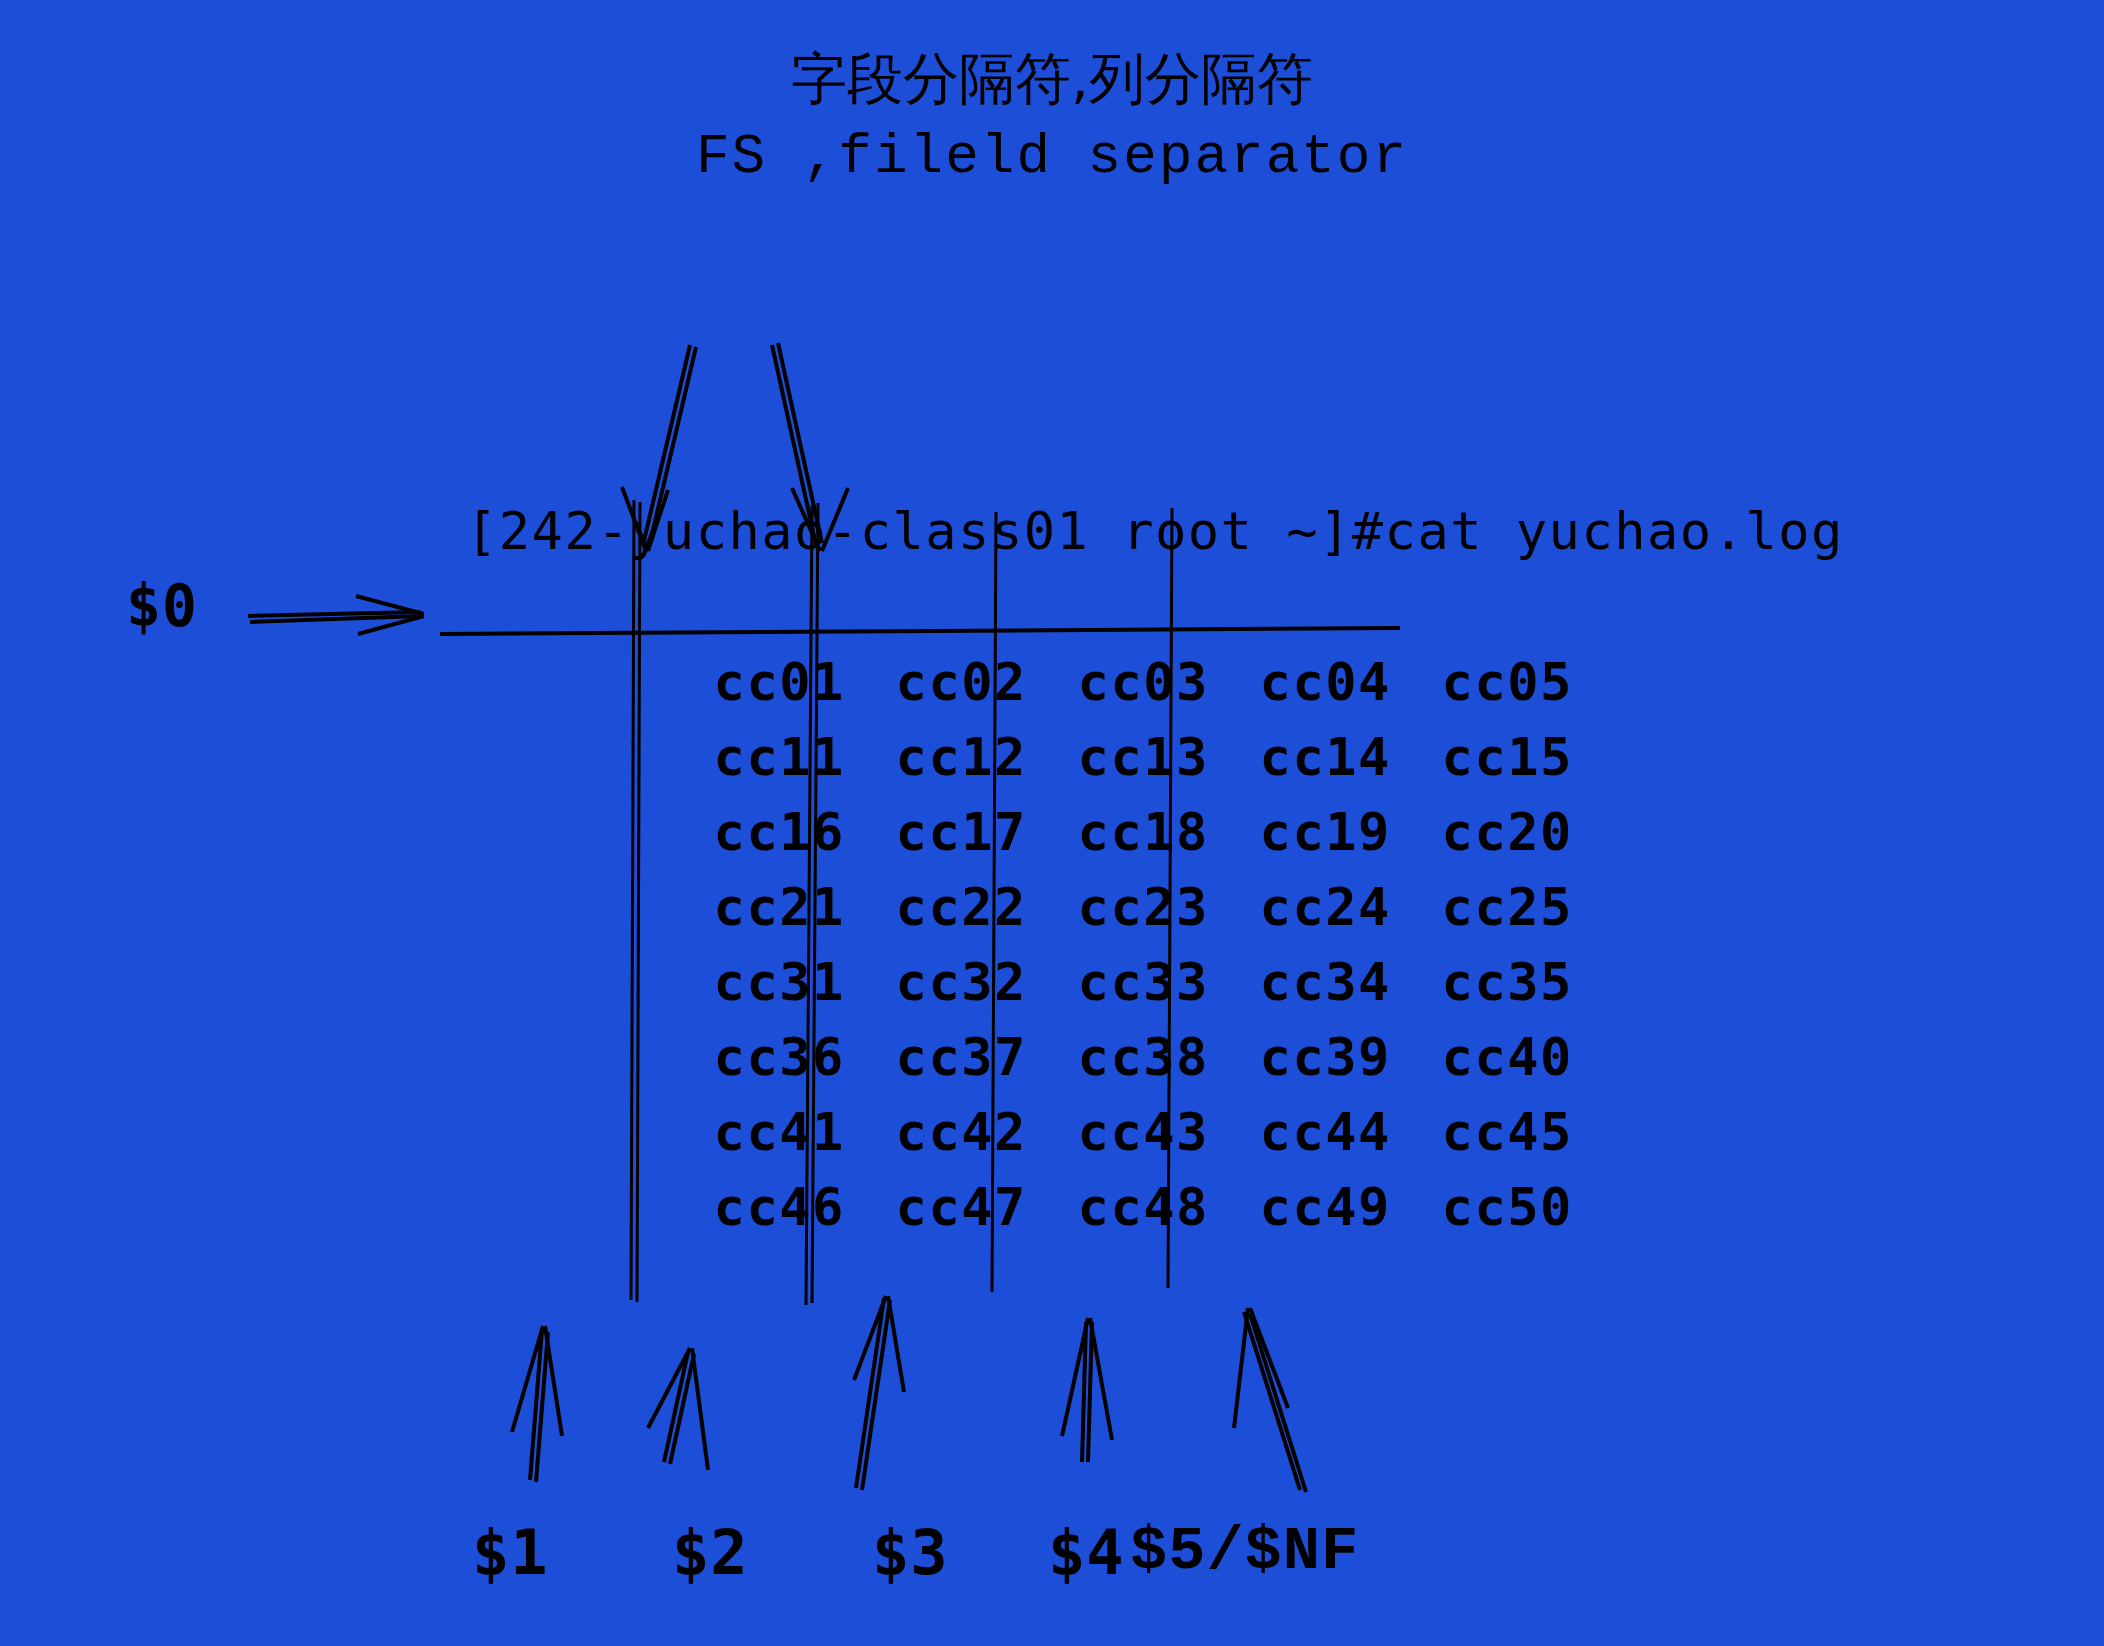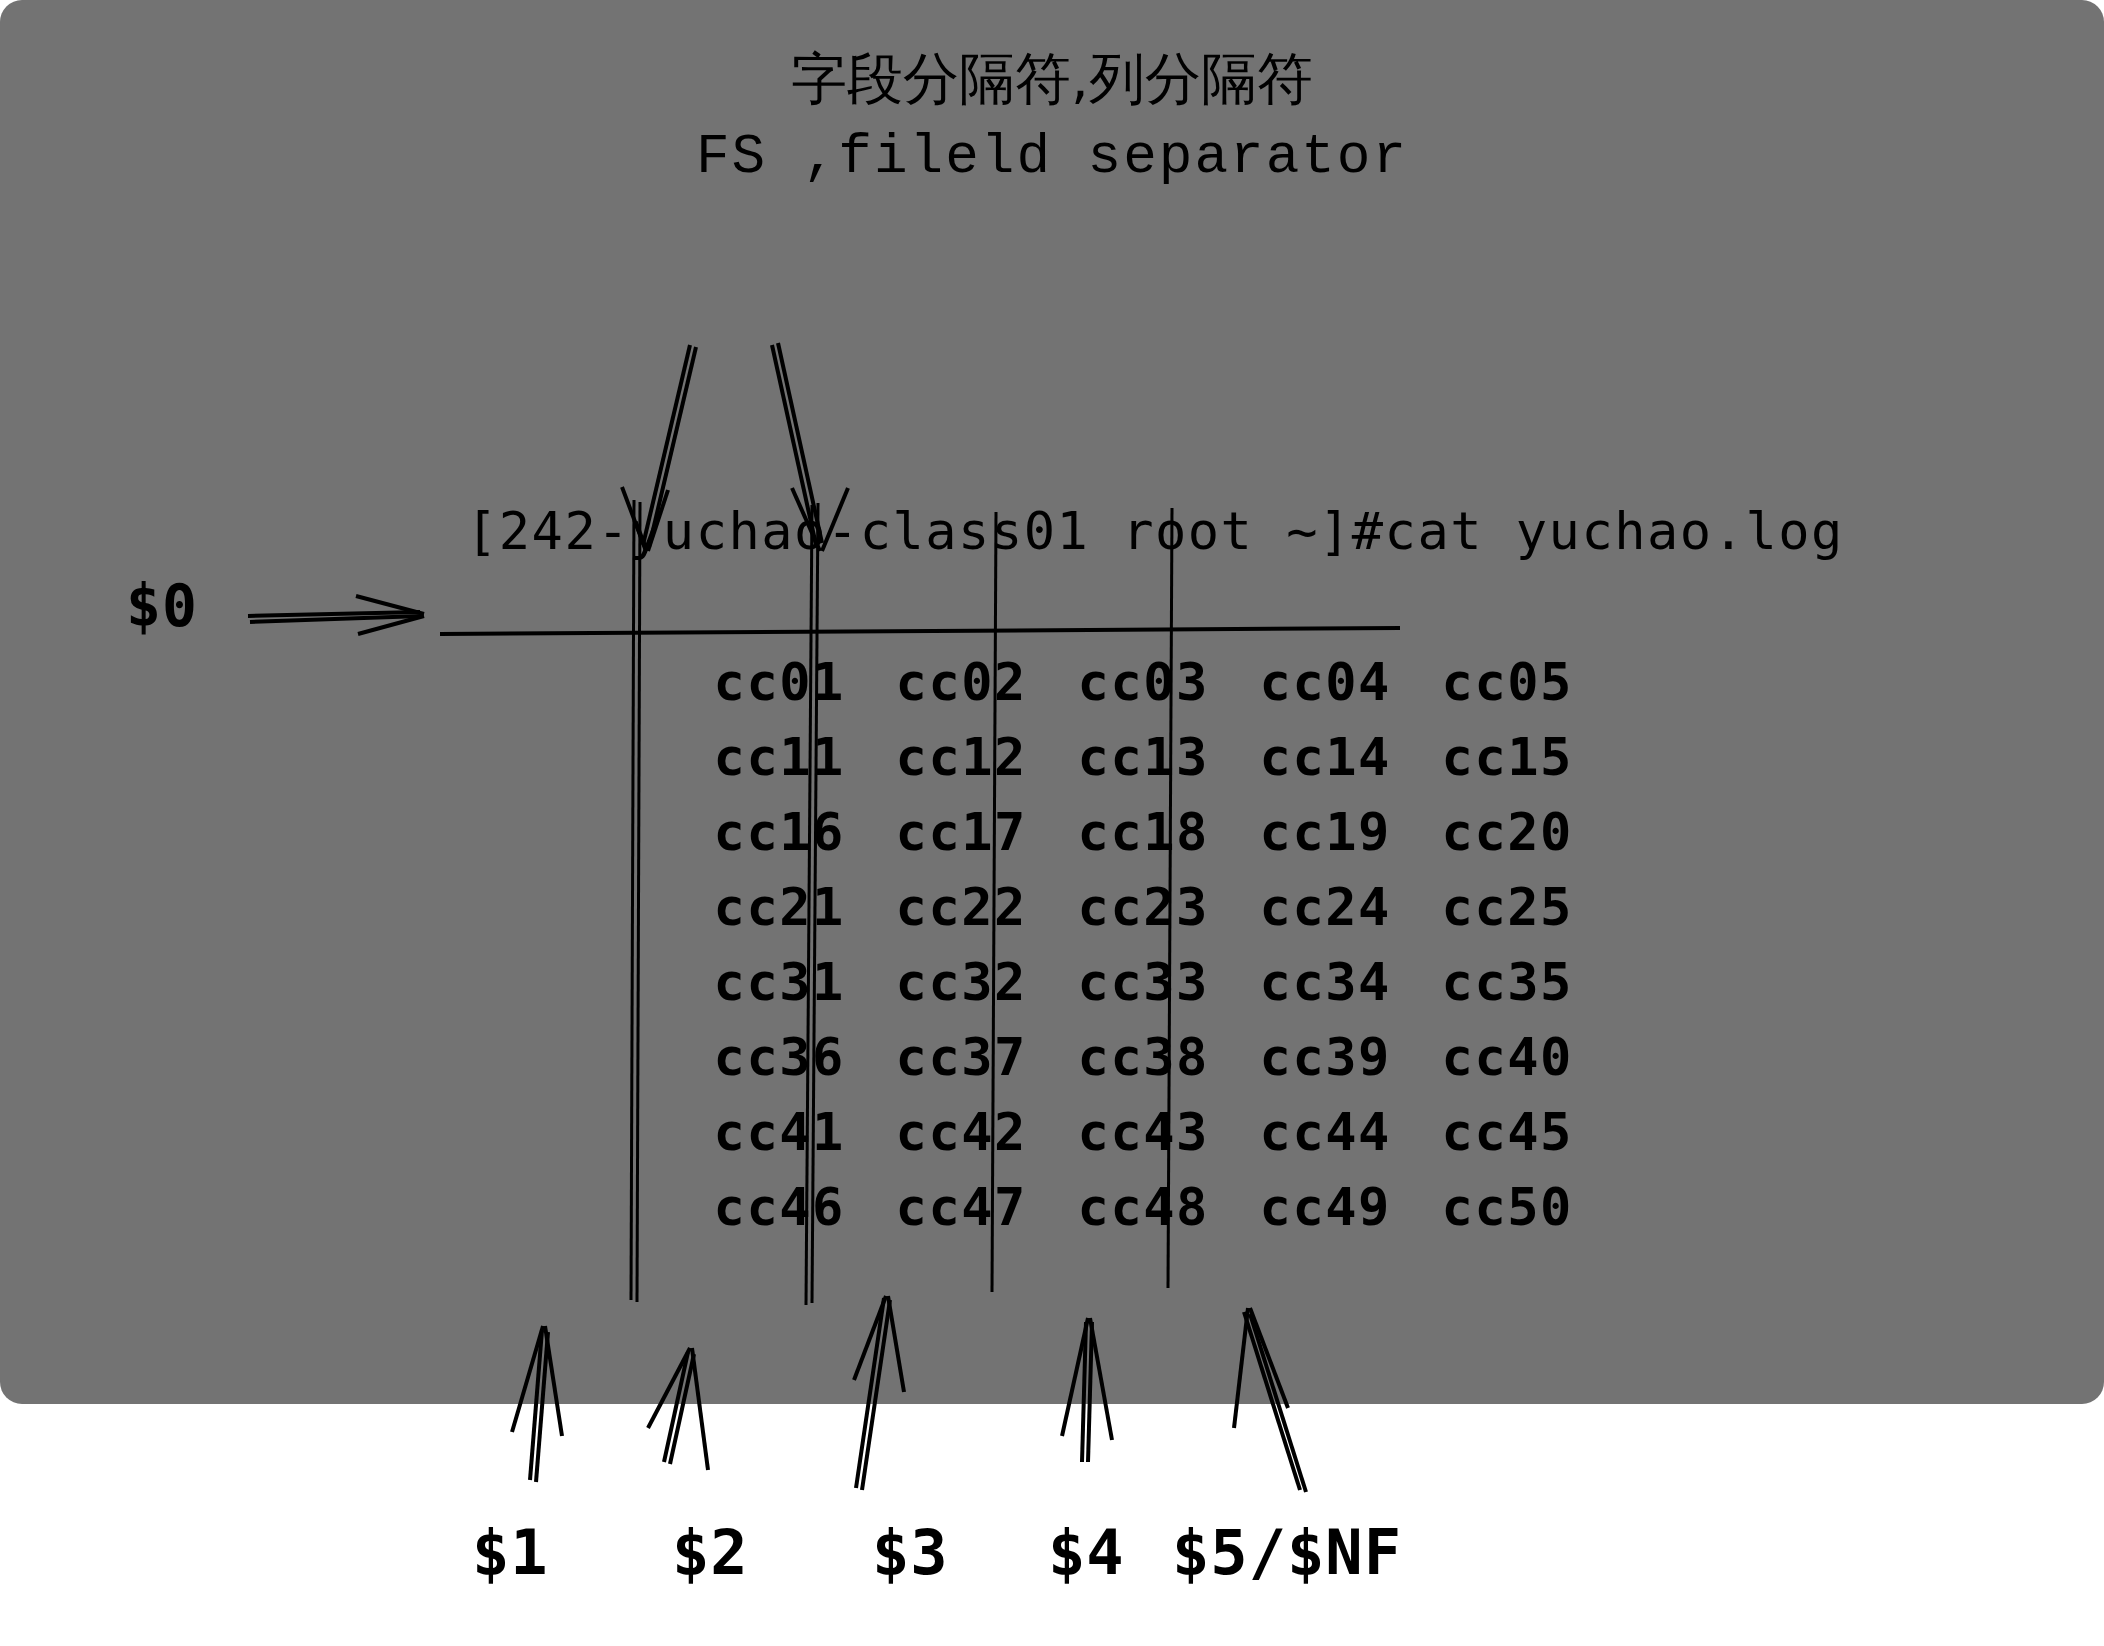--- a/index.html
+++ b/index.html
@@ -11,23 +11,22 @@
   body {
     width: 2104px;
     height: 1646px;
     font-family: "DejaVu Sans Mono", "Liberation Mono", monospace;
     color: #000000;
     overflow: hidden;
   }
   #canvas {
     position: relative;
     width: 2104px;
-    height: 1404px;
-    background: #737373;
-    border-radius: 22px;
+    height: 1646px;
+    background: #1d4ed8;
   }
 
   
   #title-block {
     position: absolute;
     left: 0;
     top: 40px;
     width: 2104px;
     text-align: center;
   }
@@ -144,21 +143,21 @@
     </div>
     <div class="data-row">
       <span class="cell">cc46</span><span class="cell">cc47</span><span class="cell">cc48</span><span class="cell">cc49</span><span class="cell">cc50</span>
     </div>
   </div>
 
   <div class="field-label" style="left:472px;">$1</div>
   <div class="field-label" style="left:672px;">$2</div>
   <div class="field-label" style="left:872px;">$3</div>
   <div class="field-label" style="left:1048px;">$4</div>
-  <div class="field-label" style="left:1172px;">$5/$NF</div>
+  <div class="field-label" style="left:1130px;font-family:Liberation Mono, monospace;">$5/$NF</div>
 
   <svg id="overlay" viewBox="0 0 2104 1646">
 
     <g stroke="#000" fill="none" stroke-width="3">
 
       <path d="M 634 500 L 631 1300"></path>
       <path d="M 640 502 L 637 1302"></path>
 
       <path d="M 812 505 L 806 1305"></path>
       <path d="M 818 503 L 812 1303"></path>

